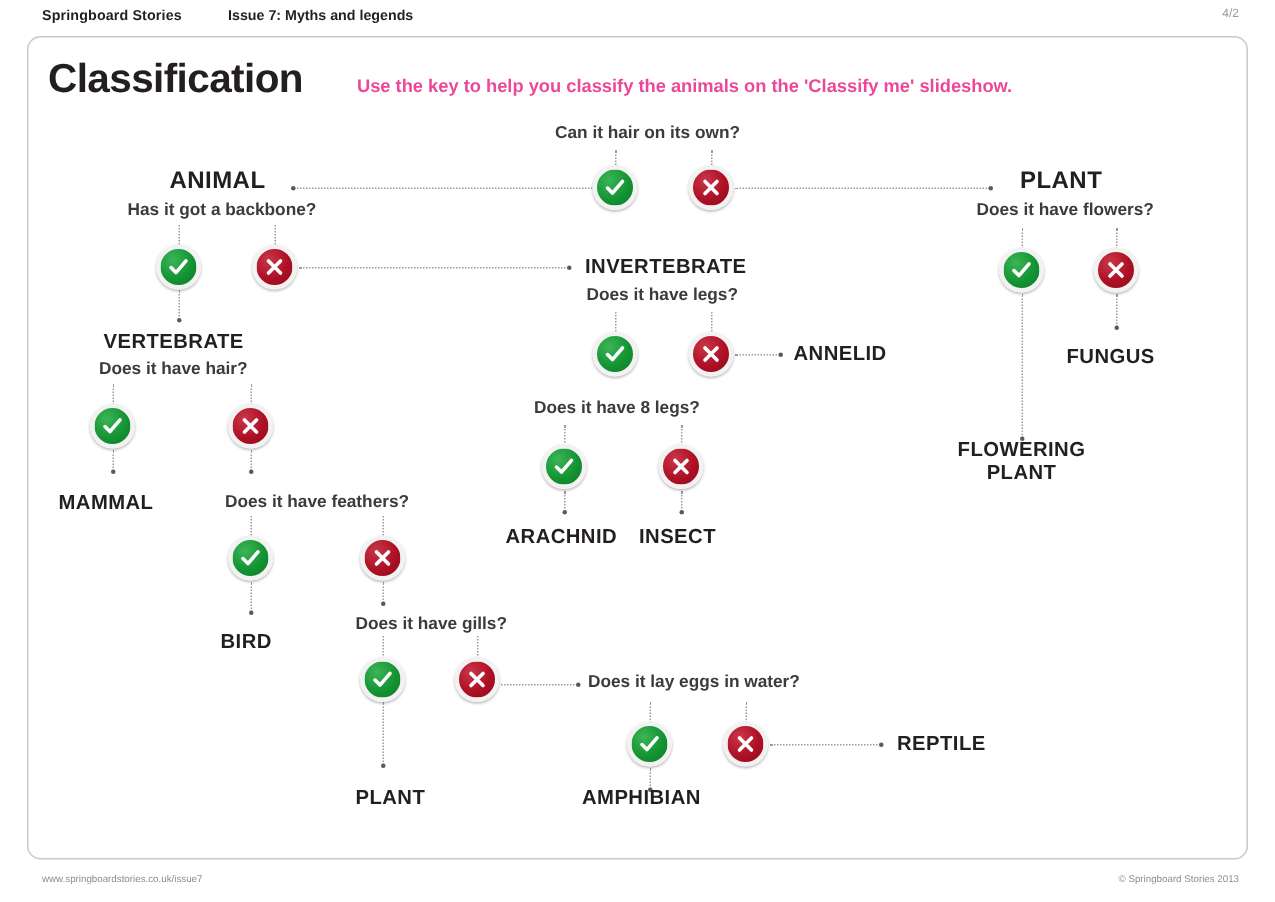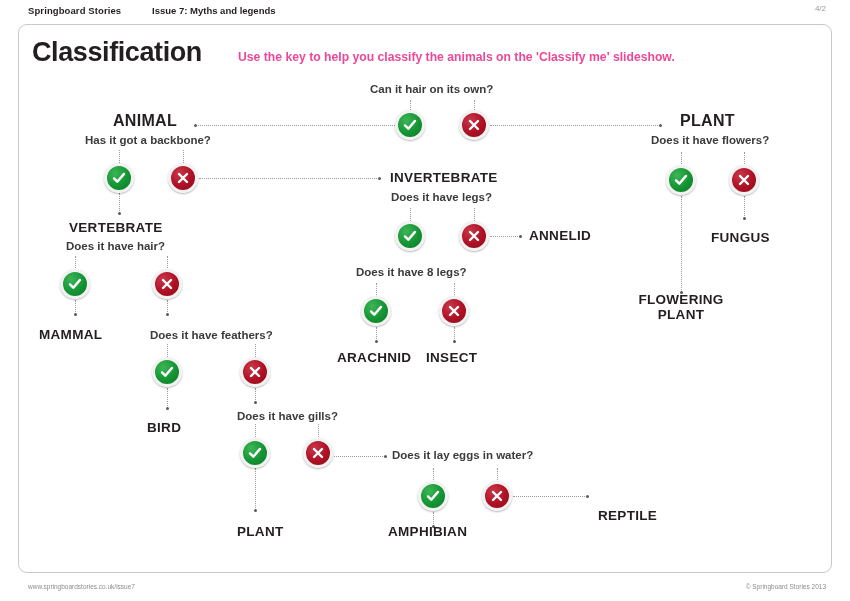--- a/index.html
+++ b/index.html
@@ -246,21 +246,21 @@
 <div class="label" style="left:680px; top:113px; font-size:16px;">PLANT</div>
 <div class="label" style="left:69px; top:220px;">VERTEBRATE</div>
 <div class="label" style="left:390px; top:170px;">INVERTEBRATE</div>
 <div class="label" style="left:529px; top:228px;">ANNELID</div>
 <div class="label" style="left:39px; top:327px;">MAMMAL</div>
 <div class="label" style="left:337px; top:350px;">ARACHNID</div>
 <div class="label" style="left:426px; top:350px;">INSECT</div>
 <div class="label" style="left:147px; top:420px;">BIRD</div>
 <div class="label" style="left:237px; top:524px;">PLANT</div>
 <div class="label" style="left:388px; top:524px;">AMPHIBIAN</div>
-<div class="label" style="left:598px; top:508px;">REPTILE</div>
+<div class="label" style="left:598px; top:488px;">REPTILE</div>
 <div class="label two-line" style="left:631px; top:292px; width:100px; white-space:pre-line;">FLOWERING
 PLANT</div>
 <div class="label" style="left:711px; top:230px;">FUNGUS</div>
 
 <div class="node yes" style="left:395px; top:110px;">
   <span>
     <svg width="16" height="16" viewBox="0 0 16 16">
         <path d="M3 8.4 L6.3 11.7 L13 3.9" stroke="#ffffff" stroke-width="2.4" fill="none" stroke-linecap="round" stroke-linejoin="round"></path>
       </svg>
   </span>

